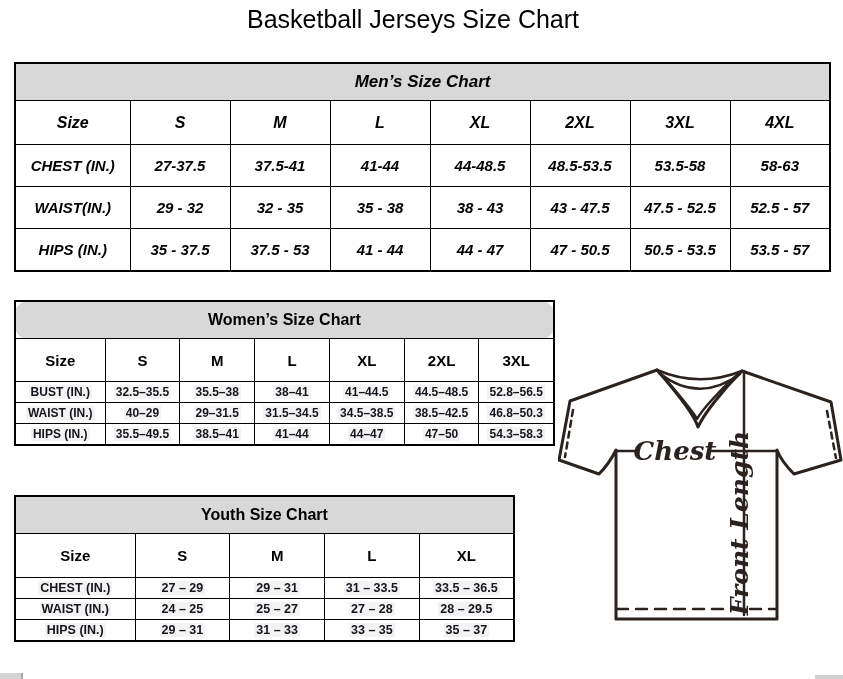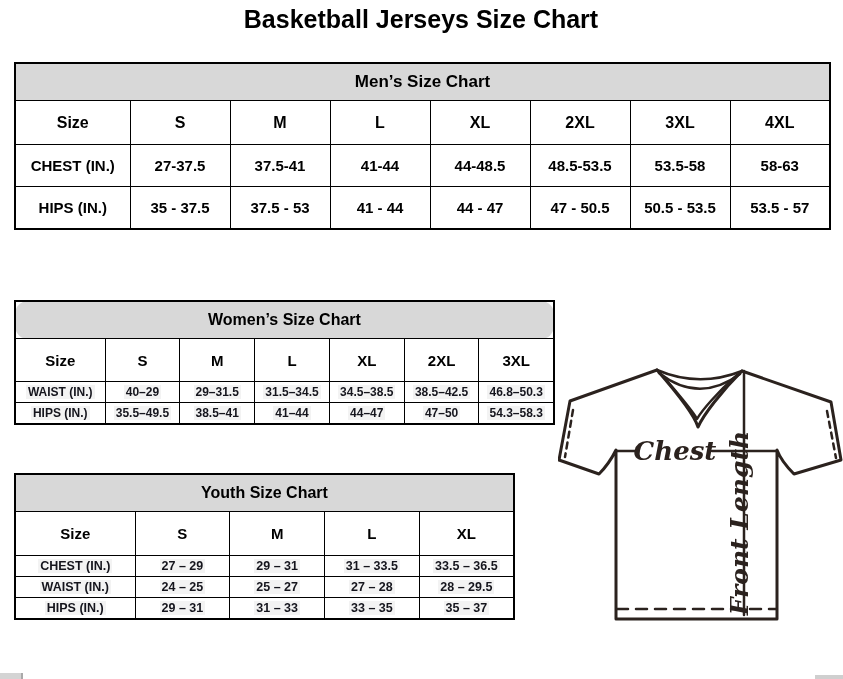--- a/index.html
+++ b/index.html
@@ -1,51 +1,51 @@
 <!DOCTYPE html>
 <html><head>
 <meta charset="utf-8">
 <style>
   html,body{margin:0;padding:0;}
   body{
     width:843px;height:679px;position:relative;background:#fff;
     font-family:"Liberation Sans", sans-serif;color:#000;overflow:hidden;
   }
   .page-title{
-    position:absolute;top:5px;left:16px;width:810px;text-align:center;
-    font-size:25px;font-weight:bold;letter-spacing:0px;
+    position:absolute;top:5px;left:8px;width:810px;text-align:center;
+    font-size:25px;font-weight:normal;letter-spacing:0px;
   }
   table.chart{
     position:absolute;border-collapse:collapse;table-layout:fixed;
     background:#fff;border:2px solid #000;
   }
   table.chart th, table.chart td{
     border:1.5px solid #000;text-align:center;vertical-align:middle;
     padding:0;font-weight:bold;overflow:hidden;white-space:nowrap;
   }
   .band{background:#d8d8d8;border:2px solid #000;}
 
   
-  .men{left:14px;top:62px;width:815px;}
+  .men{left:14px;top:62px;width:815px;font-style:italic;}
   .men col.c0{width:115px;} .men col.cx{width:100px;}
   .men .band{height:36px;font-size:17px;}
   .men .size-row th{height:43px;font-size:16px;}
   .men .data-row td{height:41px;font-size:15px;}
   .men .row-label{font-size:14px;}
 
   
   .women{left:14px;top:300px;width:539px;}
   .women col.c0{width:90px;} .women col.cx{width:74.8px;}
   .women .band{height:36px;font-size:16px;border-radius:13px;}
   .women .size-row th{height:42px;font-size:15px;}
   .women .data-row td{height:20px;font-size:12px;color:#15151d;}
   .women .row-label{font-size:11px;}
 
   
-  .youth{left:14px;top:473px;width:499px;padding-left:34px;}
+  .youth{left:14px;top:495px;width:499px;padding-left:34px;}
   .youth col.c0{width:120px;} .youth col.cx{width:94.75px;}
   .youth .band{height:36px;font-size:16px;}
   .youth .size-row th{height:43px;font-size:15px;}
   .youth .data-row td{height:20px;font-size:12.5px;color:#15151d;}
   .youth .row-label{font-size:11px;}
 
   .hl{background:#f3f3f3;padding:0 2px;}
 
   .jersey-wrap{position:absolute;left:558px;top:363px;width:285px;height:262px;}
 
@@ -91,20 +91,30 @@
     <td class="row-label">CHEST (IN.)</td>
     <td>27-37.5</td>
     <td>37.5-41</td>
     <td>41-44</td>
     <td>44-48.5</td>
     <td>48.5-53.5</td>
     <td>53.5-58</td>
     <td>58-63</td>
   </tr>
   <tr class="data-row">
+    <td class="row-label">WAIST(IN.)</td>
+    <td>29 - 32</td>
+    <td>32 - 35</td>
+    <td>35 - 38</td>
+    <td>38 - 43</td>
+    <td>43 - 47.5</td>
+    <td>47.5 - 52.5</td>
+    <td>52.5 - 57</td>
+  </tr>
+  <tr class="data-row">
     <td class="row-label">HIPS (IN.)</td>
     <td>35 - 37.5</td>
     <td>37.5 - 53</td>
     <td>41 - 44</td>
     <td>44 - 47</td>
     <td>47 - 50.5</td>
     <td>50.5 - 53.5</td>
     <td>53.5 - 57</td>
   </tr>
 </tbody>
@@ -127,20 +137,29 @@
   <tr class="size-row">
     <th>Size</th>
     <th>S</th>
     <th>M</th>
     <th>L</th>
     <th>XL</th>
     <th>2XL</th>
     <th>3XL</th>
   </tr>
   <tr class="data-row">
+    <td class="row-label"><span class="hl">BUST (IN.)</span></td>
+    <td><span class="hl">32.5–35.5</span></td>
+    <td><span class="hl">35.5–38</span></td>
+    <td><span class="hl">38–41</span></td>
+    <td><span class="hl">41–44.5</span></td>
+    <td><span class="hl">44.5–48.5</span></td>
+    <td><span class="hl">52.8–56.5</span></td>
+  </tr>
+  <tr class="data-row">
     <td class="row-label"><span class="hl">WAIST (IN.)</span></td>
     <td><span class="hl">40–29</span></td>
     <td><span class="hl">29–31.5</span></td>
     <td><span class="hl">31.5–34.5</span></td>
     <td><span class="hl">34.5–38.5</span></td>
     <td><span class="hl">38.5–42.5</span></td>
     <td><span class="hl">46.8–50.3</span></td>
   </tr>
   <tr class="data-row">
     <td class="row-label"><span class="hl">HIPS (IN.)</span></td>

